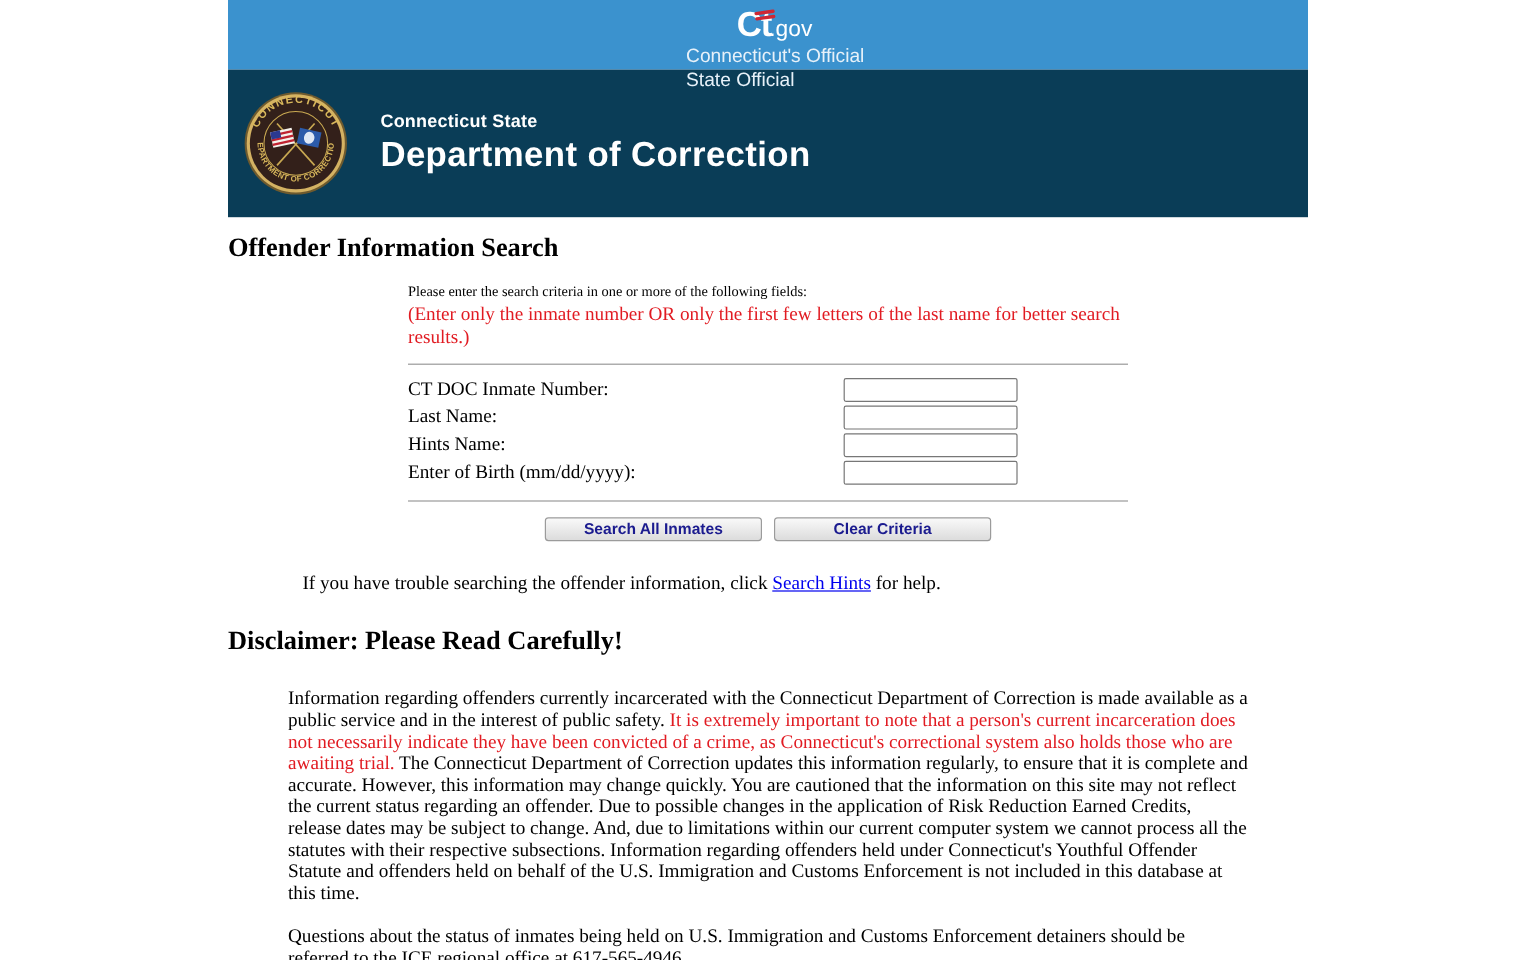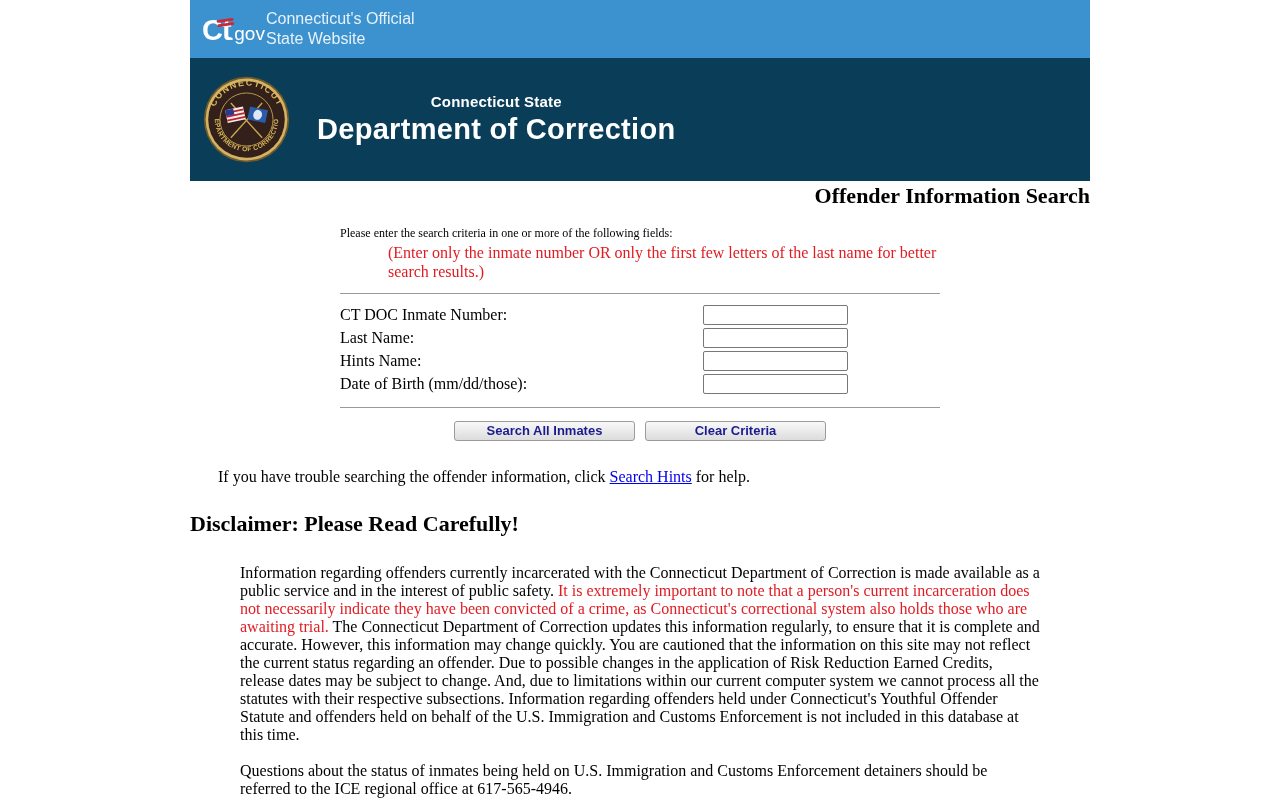--- a/index.html
+++ b/index.html
@@ -3,63 +3,63 @@
 <meta charset="utf-8">
 <style>
   * { margin:0; padding:0; box-sizing:border-box; }
   html,body { width:1280px; height:800px; background:#ffffff; }
   body { font-family:"Liberation Serif", serif; color:#000; }
   .page { width:900px; margin:0 auto; }
 
   
   .topbar {
     height:58px; background:#3b92ce;
-    display:flex; align-items:center; padding-left:12px;
+    display:flex; align-items:center; padding-left:12px;flex-direction:column;
   }
   .ctgov-logo { position:relative; width:64px; height:38px; flex:0 0 auto; }
   .topbar-tagline {
     color:#e7f1f9;
     font-family:"Liberation Sans", sans-serif;
     font-size:16px; line-height:20px;
   }
 
   
   .agency-header {
     height:123px; background:#0a3d57;
     display:flex; align-items:center; padding-left:13px;
   }
   .seal { width:87px; height:87px; flex:0 0 auto; }
-  .agency-names { margin-left:27px; color:#ffffff; font-family:"Liberation Sans", sans-serif;text-align:center; }
+  .agency-names { margin-left:27px; color:#ffffff; font-family:"Liberation Sans", sans-serif; }
   .agency-small { font-size:15px; font-weight:bold; letter-spacing:.2px; margin-bottom:3px; }
   .agency-large { font-size:29px; font-weight:bold; letter-spacing:.3px; }
 
   
-  .page-title { text-align:right; font-size:22px; font-weight:bold; margin-top:2px; }
+  .page-title { text-align:left; font-size:22px; font-weight:bold; margin-top:12px; }
   .form-wrap { width:600px; margin:15px auto 0; }
   .intro-line { font-size:12px; line-height:19px; }
-  .note-red { color:#e11b22; font-size:16px; line-height:19px;margin-left:48px; }
+  .note-red { color:#e11b22; font-size:16px; line-height:19px; }
   hr.rule { border:0; border-top:1px solid #9a9a9a; margin:12px 0 0; }
   table.form-table { margin-top:9px; width:100%; border-collapse:collapse; }
   table.form-table td { height:23px; font-size:16px; vertical-align:middle; }
   td.input-cell { width:237px; }
   td.input-cell input {
     width:145px; height:20px; border:1px solid #777; border-radius:2px;
     background:#fff; padding:1px 3px;
     font:13px "Liberation Sans", sans-serif;
   }
   .buttons-row { margin-top:13px; text-align:center; }
   button.btn {
     width:181px; height:20px; margin:0 3px;
     font-family:"Liberation Sans", sans-serif; font-size:13px; font-weight:bold;
     color:#1b1b8f;
     background:linear-gradient(#f9f9f9,#dcdcdc);
     border:1px solid #9b9b9b; border-radius:3px;
     cursor:pointer; line-height:16px;
   }
-  .help-line { margin:27px 0 0 28px; font-size:16px; }
+  .help-line { margin:27px 0 0 62px; font-size:16px; }
   a.hints-link { color:#0000ee; text-decoration:underline; cursor:pointer; }
 
   
   .disclaimer-heading { text-align:left; font-size:22px; font-weight:bold; margin-top:25px; }
   .disclaimer-body { width:800px; margin:27px auto 0; font-size:16px; line-height:18px; }
   .red-inline { color:#e11b22; }
   .para2 { margin-top:18px; }
 </style>
 </head>
 <body>
@@ -72,21 +72,21 @@
         <text x="0" y="30" font-family="Liberation Sans, sans-serif" font-weight="bold" font-size="29" fill="#ffffff" letter-spacing="-1">Ct</text>
         <text x="27" y="30" font-family="Liberation Sans, sans-serif" font-size="19" fill="#ffffff">.gov</text>
         <g transform="rotate(-8 23 13)">
           <rect x="15" y="9" width="17" height="2.8" rx="1.4" fill="#cf2734"></rect>
           <rect x="15" y="13.4" width="17" height="2.8" rx="1.4" fill="#cf2734"></rect>
         </g>
       </svg>
     </div>
     <div class="topbar-tagline">
       <div>Connecticut's Official</div>
-      <div>State Website</div>
+      <div>State Official</div>
     </div>
   </div>
 
   <div class="agency-header">
     <svg class="seal" viewBox="0 0 100 100">
       <circle cx="50" cy="50" r="49" fill="#6e5a2e"></circle>
       <circle cx="50" cy="50" r="47" fill="#d4b263"></circle>
       <circle cx="50" cy="50" r="44" fill="#33201a"></circle>
       <circle cx="50" cy="50" r="30.5" fill="none" stroke="#c9a952" stroke-width="1"></circle>
       <defs>
@@ -133,21 +133,21 @@
       </tr>
       <tr>
         <td>Last Name:</td>
         <td class="input-cell"><input type="text" value="" style=""></td>
       </tr>
       <tr>
         <td>Hints Name:</td>
         <td class="input-cell"><input type="text" value="" style=""></td>
       </tr>
       <tr>
-        <td>Date of Birth (mm/dd/those):</td>
+        <td>Enter of Birth (mm/dd/yyyy):</td>
         <td class="input-cell"><input type="text" value="" style=""></td>
       </tr>
     </tbody>
       </table>
     <hr class="rule">
     <div class="buttons-row">
       <button class="btn">Search All Inmates</button>
       <button class="btn">Clear Criteria</button>
     </div>
   </div>

